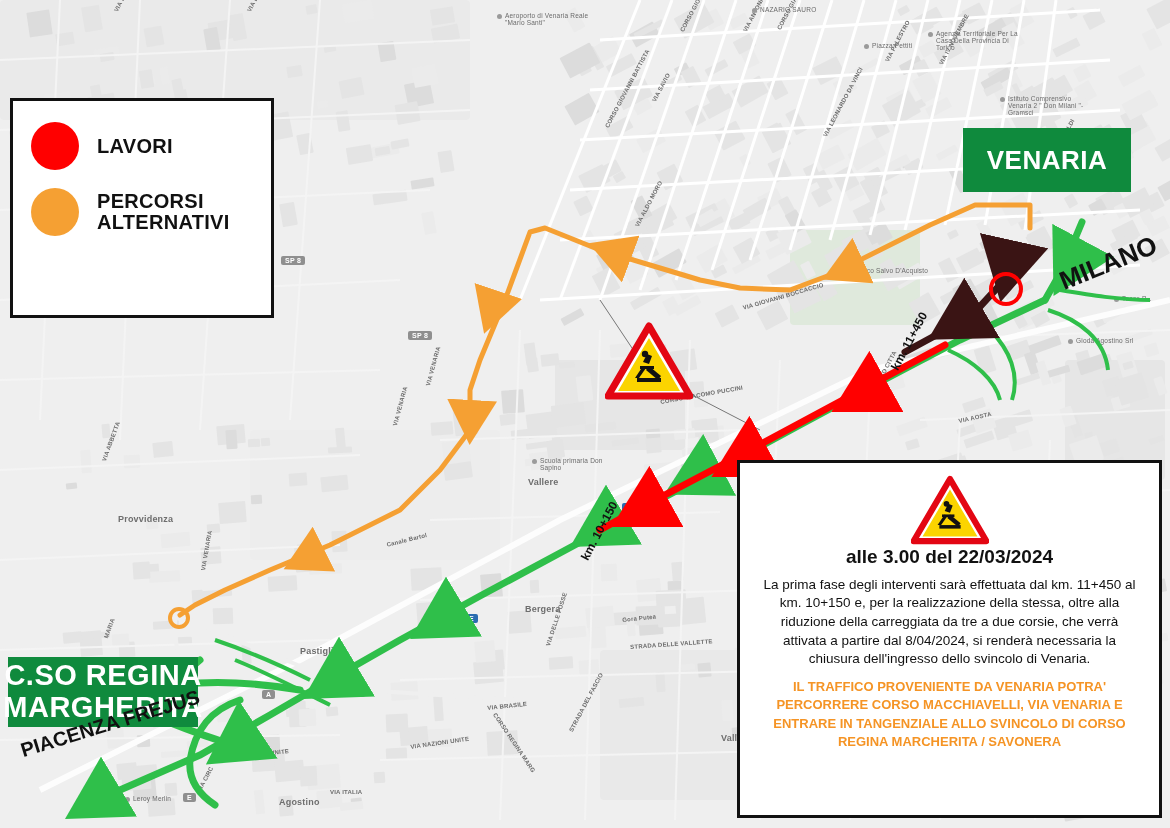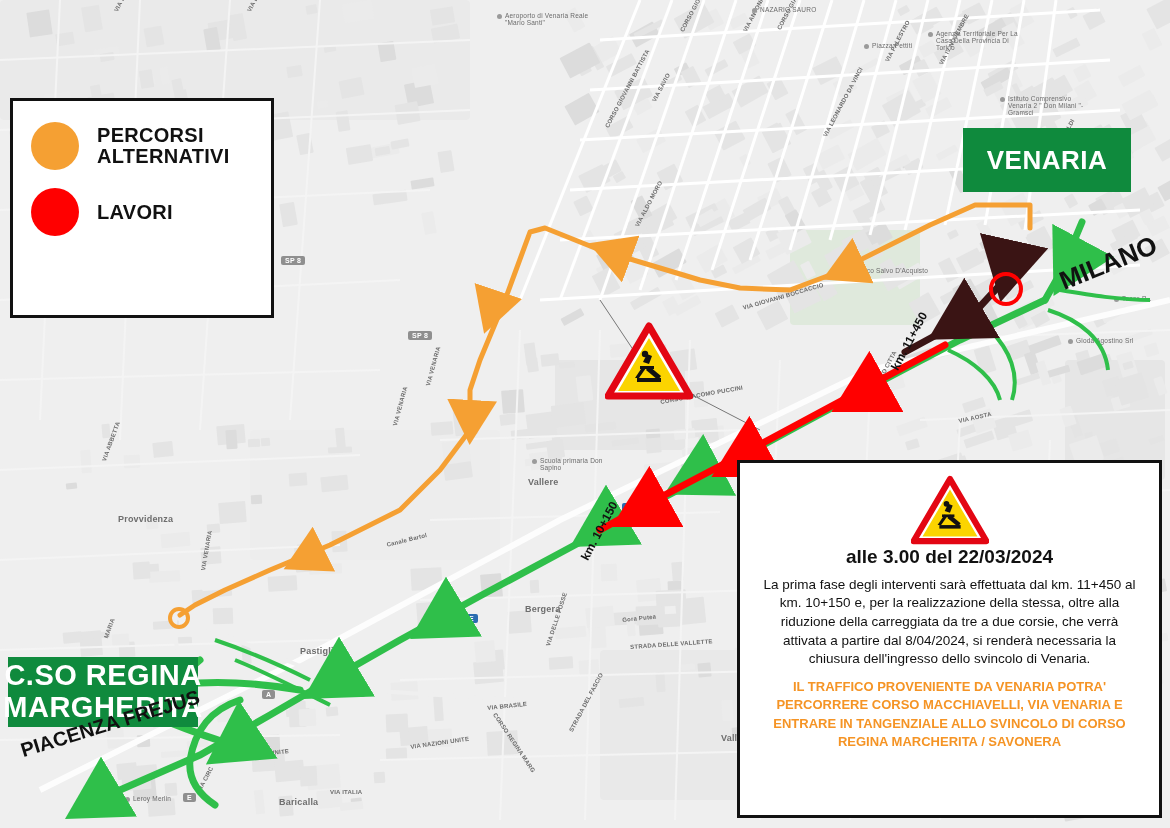--- a/index.html
+++ b/index.html
@@ -834,21 +834,21 @@
         <div class="mlabel poi" style="left: 540px; top: 457px; max-width: 86px; white-space: normal;">Scuola primaria Don Sapino</div>
         <div class="poi-dot" style="left: 125px; top: 797px;"></div>
         <div class="mlabel poi" style="left: 133px; top: 795px; max-width: 86px; white-space: normal;">Leroy Merlin</div>
       </div>
     <div id="placelabels">
         <div class="mlabel big" style="left: 118px; top: 514px;">Provvidenza</div>
         <div class="mlabel big" style="left: 528px; top: 477px;">Vallere</div>
         <div class="mlabel big" style="left: 525px; top: 604px;">Bergera</div>
         <div class="mlabel big" style="left: 300px; top: 646px;">Pastiglie</div>
         <div class="mlabel big" style="left: 721px; top: 733px;">Vallere</div>
-        <div class="mlabel big" style="left: 279px; top: 797px;">Baricalla</div>
+        <div class="mlabel big" style="left: 279px; top: 797px;">Agostino</div>
       </div>
     <div id="shields">
         <div class="shield gray" style="left: 281px; top: 256px;">SP 8</div>
         <div class="shield gray" style="left: 408px; top: 331px;">SP 8</div>
         <div class="shield blue" style="left: 622px; top: 503px;">E</div>
         <div class="shield gray" style="left: 600px; top: 521px;">E</div>
         <div class="shield blue" style="left: 465px; top: 614px;">E</div>
         <div class="shield gray" style="left: 440px; top: 627px;">E</div>
         <div class="shield gray" style="left: 352px; top: 688px;">E</div>
         <div class="shield gray" style="left: 262px; top: 690px;">A</div>
@@ -955,26 +955,26 @@
   <div class="km" id="km-10150">km. 10+150</div>
 
   <div class="badge" id="venaria-badge">VENARIA</div>
   <div class="badge" id="regina-badge">C.SO REGINA MARGHERITA</div>
   <div class="rot-label" id="milano-label">MILANO</div>
   <div class="rot-label" id="frejus-label">PIACENZA FREJUS</div>
 
 
   <div id="legend">
     <div class="leg-row">
+      <div class="leg-dot" id="dot1" style="background: rgb(255, 0, 0);"></div>
+      <div class="leg-txt">LAVORI</div>
+    </div>
+    <div class="leg-row">
       <div class="leg-dot" id="dot2" style="background: rgb(245, 160, 51);"></div>
       <div class="leg-txt">PERCORSI ALTERNATIVI</div>
-    </div>
-    <div class="leg-row">
-      <div class="leg-dot" id="dot1" style="background: rgb(255, 0, 0);"></div>
-      <div class="leg-txt">LAVORI</div>
     </div>
   </div>
 
   <div id="info">
     <div class="sign-wrap">
       <svg width="78" height="70" viewBox="0 0 88 78">
         <polygon points="44,4 85,74 3,74" fill="#ffffff" stroke="#e30613" stroke-width="7" stroke-linejoin="round"></polygon>
         <polygon points="44,16 75,69 13,69" fill="#fbd400"></polygon>
         <g fill="#111">
           <rect x="32" y="56" width="24" height="4"></rect>

